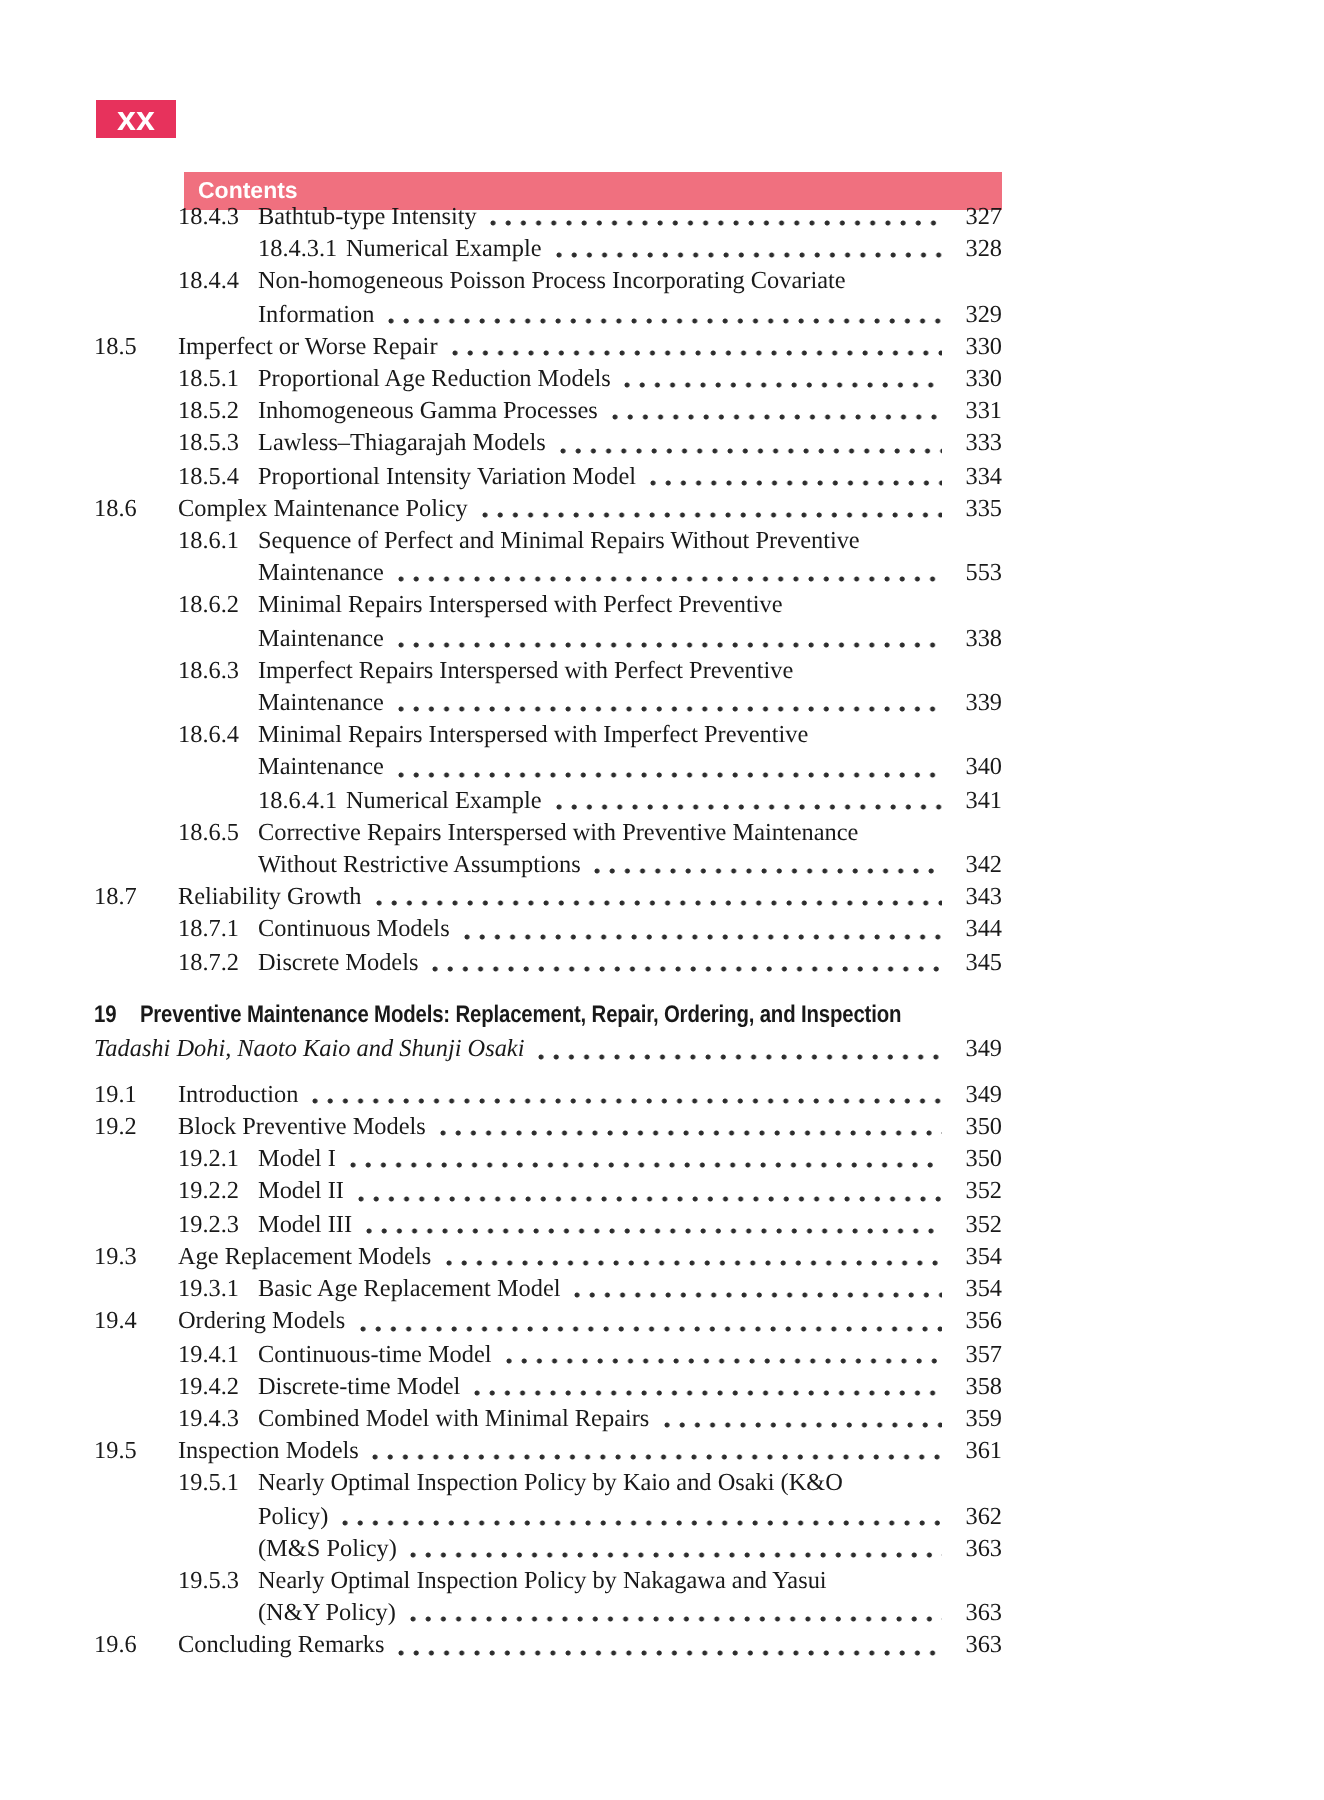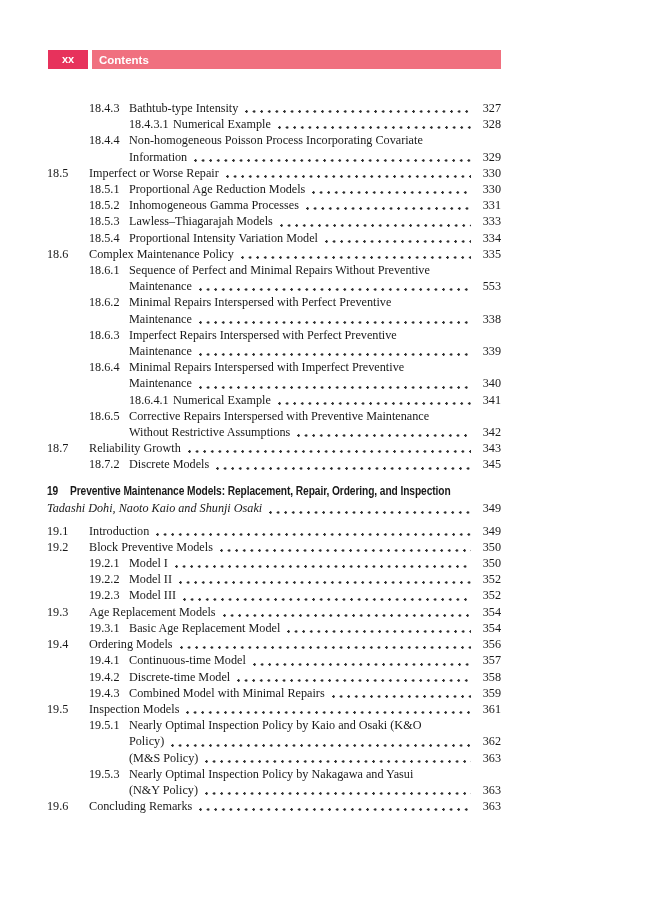--- a/index.html
+++ b/index.html
@@ -21,30 +21,31 @@
     display: flex;
     gap: 4px;
     font-family: "Liberation Sans", sans-serif;
   }
   .folio-box {
     width: 40px;
     height: 19px;
     background: var(--folio-bg, #e7325c);
     color: #ffffff;
     font-weight: bold;
-    font-size: 11px;
+    font-size: 17px;
     line-height: 19px;
     text-align: center;
   }
   .header-bar {
     width: 409px;
     height: 19px;
     background: var(--bar-bg, #f0707f);
     box-sizing: border-box;
     padding-left: 7px;
+    margin-top: 36px;
   }
   .header-bar .header-title {
     color: #ffffff;
     font-weight: bold;
     font-size: 11.5px;
     line-height: 19px;
   }
   
   .content {
     position: absolute;
@@ -227,20 +228,26 @@
     <span class="leader"></span>
     <span class="page-num">342</span>
   </div>
         <div class="toc-row lv1">
     <span class="num">18.7</span>
     <span class="title">Reliability Growth</span>
     <span class="leader"></span>
     <span class="page-num">343</span>
   </div>
         <div class="toc-row lv2">
+    <span class="num">18.7.1</span>
+    <span class="title">Continuous Models</span>
+    <span class="leader"></span>
+    <span class="page-num">344</span>
+  </div>
+        <div class="toc-row lv2">
     <span class="num">18.7.2</span>
     <span class="title">Discrete Models</span>
     <span class="leader"></span>
     <span class="page-num">345</span>
   </div>
       </div>
 
     <div class="gap-a"></div>
 
     <div class="chapter-heading">

